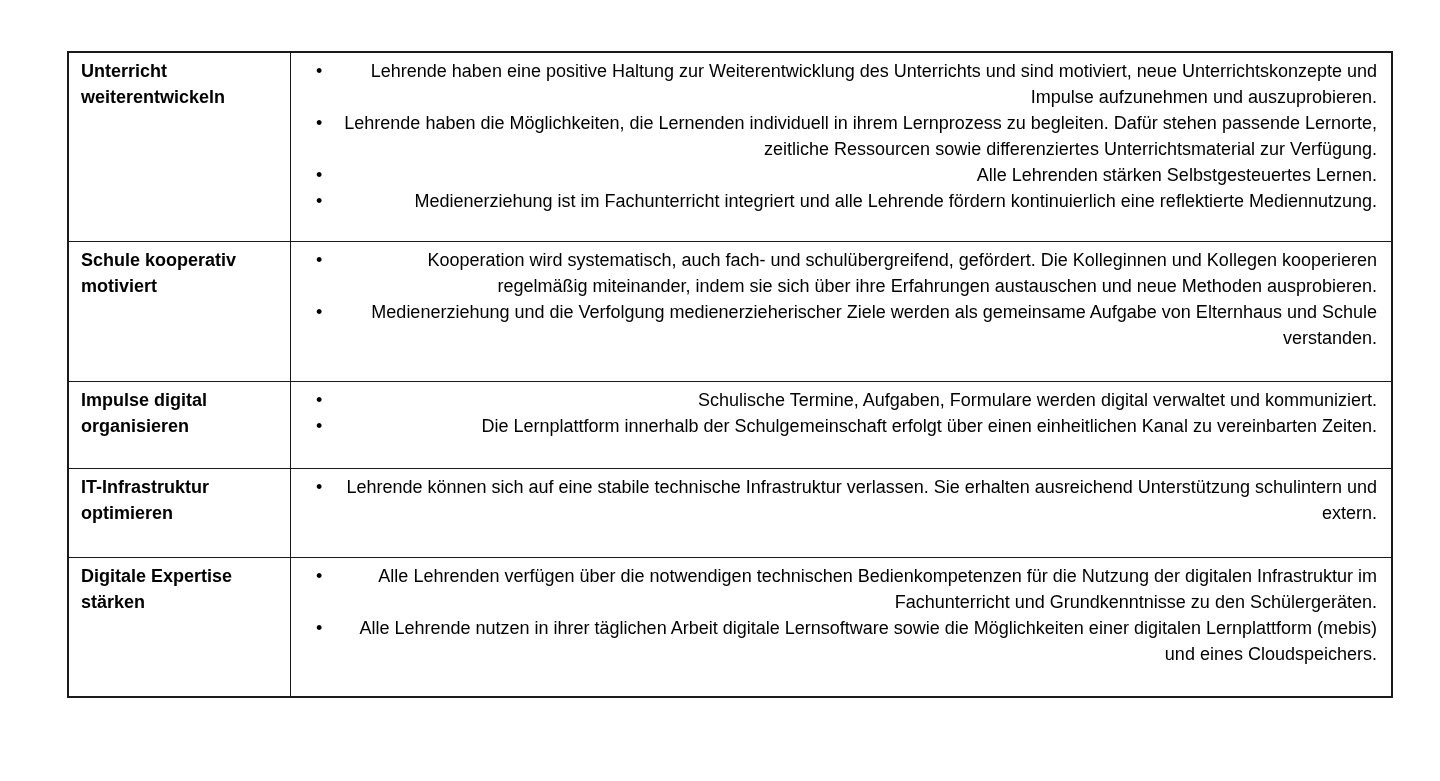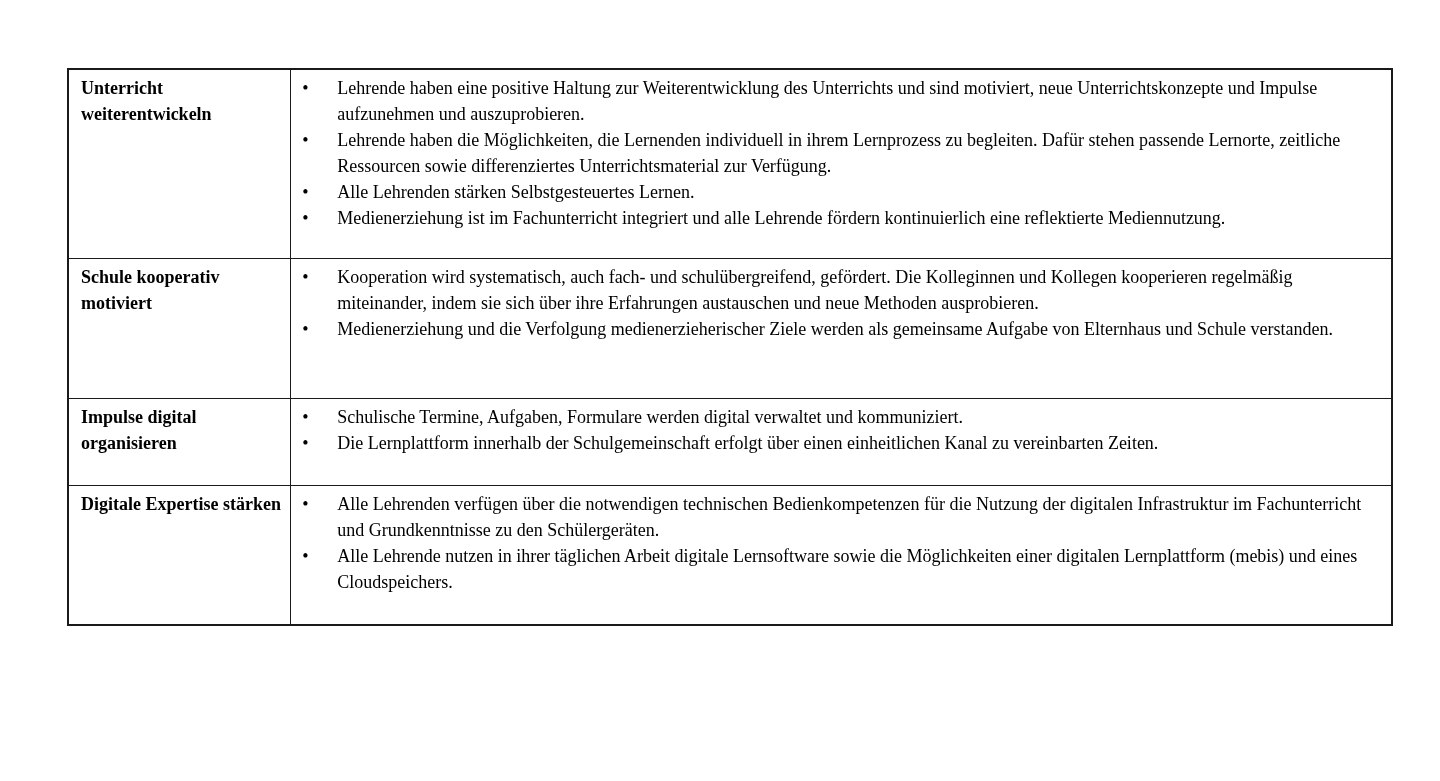--- a/index.html
+++ b/index.html
@@ -13,41 +13,40 @@
     padding: 0;
     width: 1440px;
     height: 781px;
     background: var(--bg);
     color: var(--text);
     font-family: "Liberation Sans", sans-serif;
   }
   .table-wrap {
     position: absolute;
     left: 67px;
-    top: 68px;
-    font-family: Liberation Serif, serif;
+    top: 51px;
   }
   table.goals {
     border-collapse: collapse;
     table-layout: fixed;
     width: 1326px;
     border: 2px solid var(--border);
   }
   table.goals td {
     border: 1.5px solid var(--border);
     vertical-align: top;
     font-size: 18px;
     line-height: 26px;
   }
   td.head {
     width: 199px;
     font-weight: bold;
     padding: 5px 6px 5px 12px;
   }
-  td.body { width: 984px; padding: 0; }
+  td.body { width: 984px; padding: 0; text-align: right; }
   tr.r1 { height: 189px; }
   tr.r2 { height: 140px; }
   tr.r3 { height: 87px; }
   tr.r4 { height: 89px; }
   tr.r5 { height: 140px; border-radius: 29px; }
   ul.bullets {
     margin: 0;
     padding: 5px 14px 5px 0;
     list-style: none;
   }
@@ -96,20 +95,28 @@
       <tr class="r3">
         <td class="head">Impulse digital organisieren</td>
         <td class="body">
           <ul class="bullets">
             <li><span class="bullet-dot"></span><span>Schulische Termine, Aufgaben, Formulare werden digital verwaltet und kommuniziert.</span></li>
             <li><span class="bullet-dot"></span><span>Die Lernplattform innerhalb der Schulgemeinschaft erfolgt über einen einheitlichen Kanal zu vereinbarten Zeiten.</span></li>
           </ul>
         </td>
       </tr>
 
+      <tr class="r4">
+        <td class="head">IT-Infrastruktur optimieren</td>
+        <td class="body">
+          <ul class="bullets">
+            <li><span class="bullet-dot"></span><span>Lehrende können sich auf eine stabile technische Infrastruktur verlassen. Sie erhalten ausreichend Unterstützung schulintern und extern.</span></li>
+          </ul>
+        </td>
+      </tr>
 
       <tr class="r5">
         <td class="head">Digitale Expertise stärken</td>
         <td class="body">
           <ul class="bullets">
             <li><span class="bullet-dot"></span><span>Alle Lehrenden verfügen über die notwendigen technischen Bedienkompetenzen für die Nutzung der digitalen Infrastruktur im Fachunterricht und Grundkenntnisse zu den Schülergeräten.</span></li>
             <li><span class="bullet-dot"></span><span>Alle Lehrende nutzen in ihrer täglichen Arbeit digitale Lernsoftware sowie die Möglichkeiten einer digitalen Lernplattform (mebis) und eines Cloudspeichers.</span></li>
           </ul>
         </td>
       </tr>

